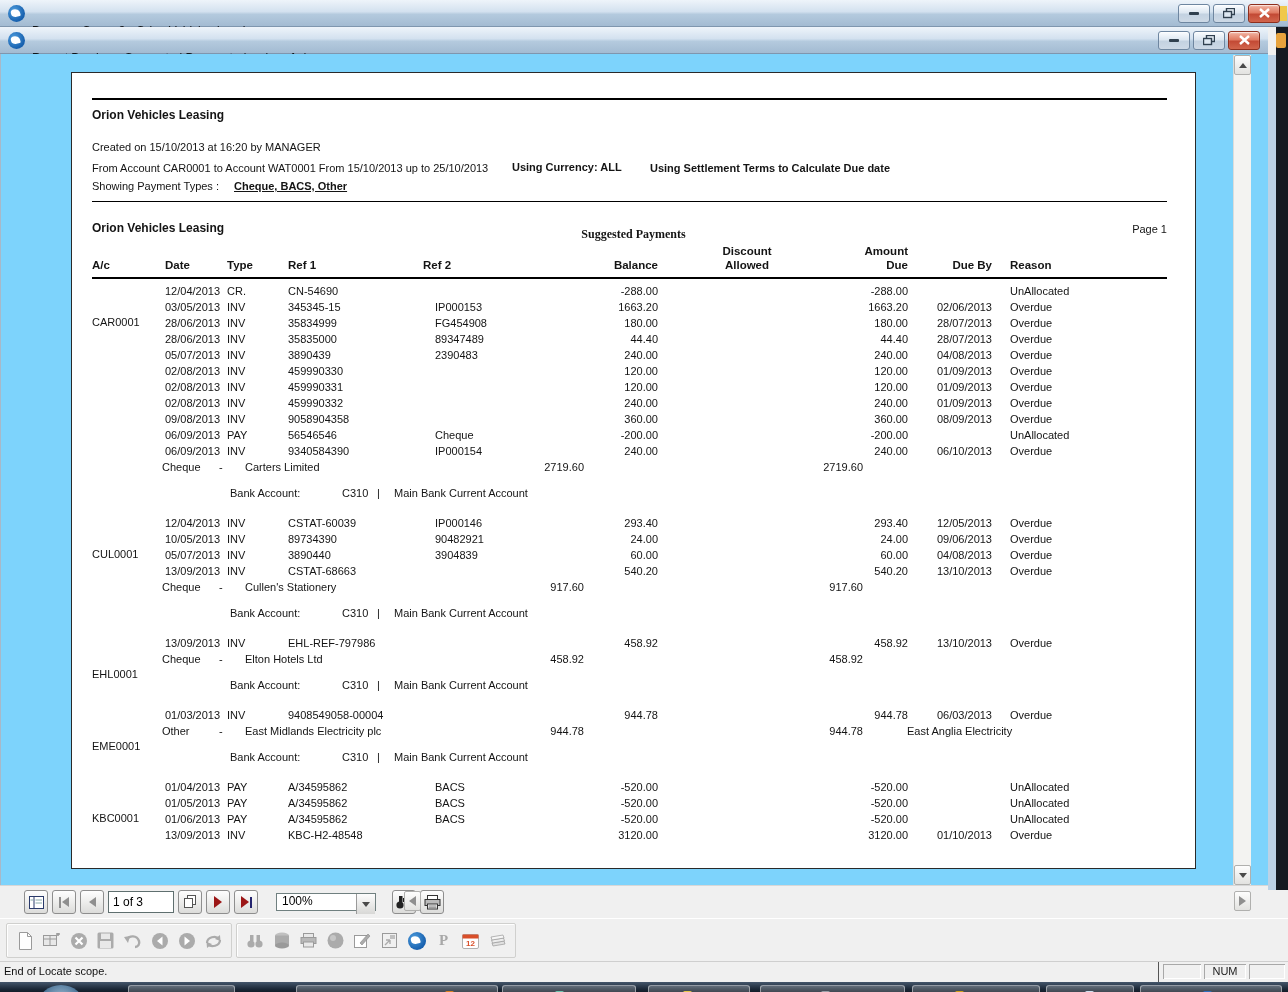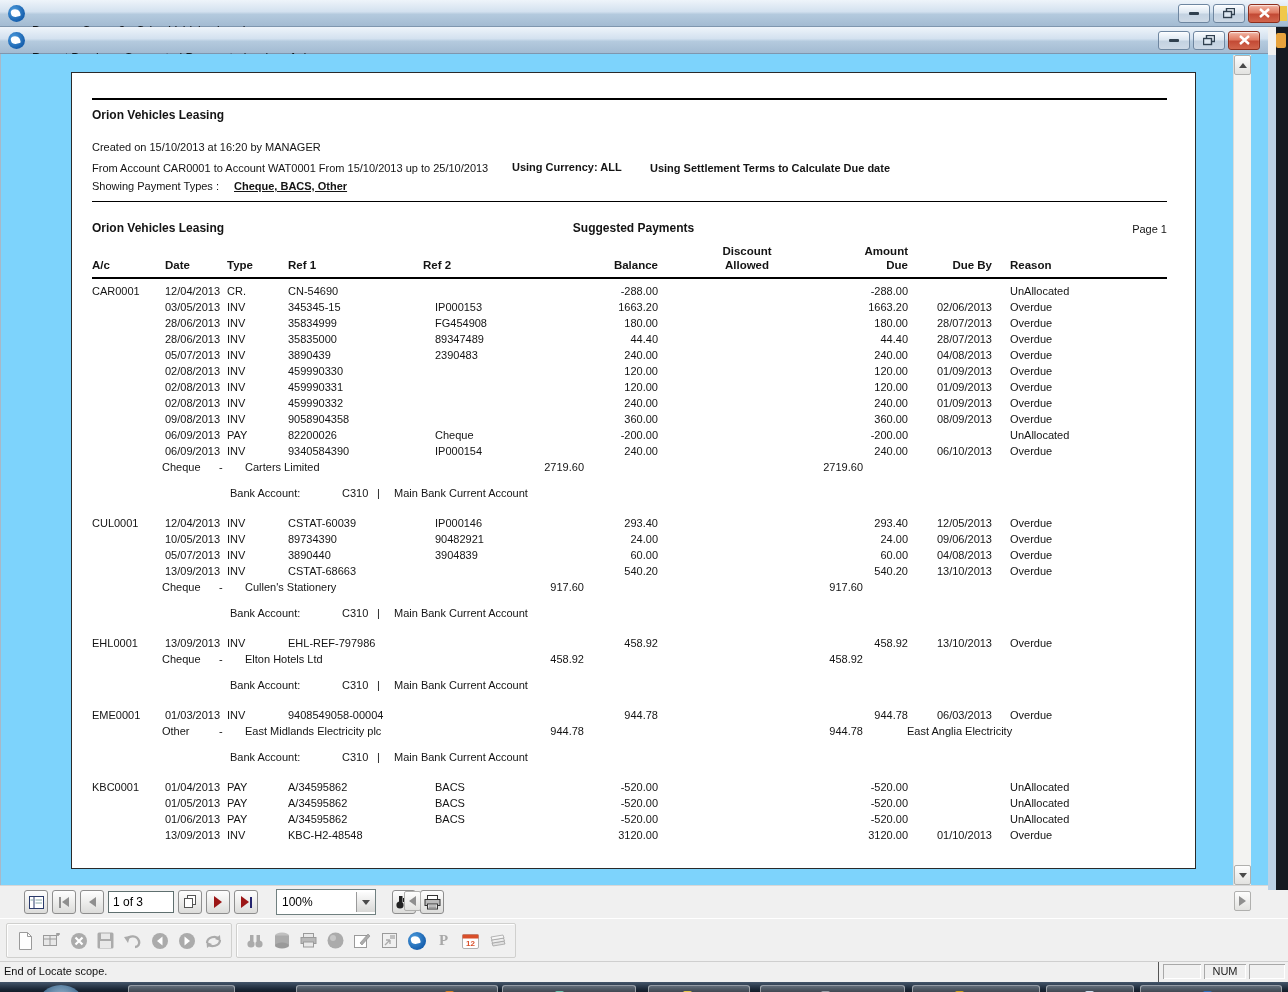--- a/index.html
+++ b/index.html
@@ -37,21 +37,21 @@
   .b{font-weight:bold;}
   .fs11{font-size:11px;} .fs115{font-size:11.5px;} .fs12{font-size:12px;}
   .center-row{position:absolute;left:0;width:100%;text-align:center;}
 
   
   #sections{position:absolute;top:212px;left:0;right:0;}
   .rrow{position:relative;height:16px;font-size:11px;}
   .bankrow{margin-top:10px;}
   .section{margin-bottom:14px;}
   .c{position:absolute;top:0;white-space:nowrap;}
-  .cell-acc{left:20px;} .cell-date{left:93px;} .cell-type{left:155px;}
+  .cell-acc{left:20px;margin-top:31px;} .cell-date{left:93px;} .cell-type{left:155px;}
   .cell-ref1{left:216px;} .cell-ref2{left:363px;}
   .cell-bal{left:470px;width:116px;text-align:right;}
   .cell-amt{left:720px;width:116px;text-align:right;}
   .cell-due{left:850px;width:70px;text-align:right;}
   .cell-reason{left:938px;}
   .cell-method{left:90px;} .cell-dash{left:147px;} .cell-payee{left:173px;}
   .cell-baltot{left:396px;width:116px;text-align:right;}
   .cell-amttot{left:675px;width:116px;text-align:right;}
   .cell-note{left:835px;}
   .cell-banklabel{left:158px;} .cell-bankcode{left:270px;} .cell-banksep{left:305px;} .cell-bankname{left:322px;}
@@ -70,21 +70,21 @@
   .tri.right-g{border-top:5px solid transparent;border-bottom:5px solid transparent;border-left:7px solid #8f8f8f;}
   .tri.right-r{border-top:6px solid transparent;border-bottom:6px solid transparent;border-left:8px solid #9c1616;}
   .vbar{display:inline-block;width:2px;height:11px;background:#8f8f8f;}
   .vbar.navy{background:#24246e;}
 
   
   .preview-toolbar{position:relative;height:32px;background:#f0f0f0;border-top:1px solid #d7d7d7;display:flex;align-items:center;gap:4px;padding-left:24px;}
   .pbtn{height:24px;min-width:24px;border:1px solid #8e8e8e;border-radius:3px;box-sizing:border-box;
     background:linear-gradient(180deg,#fefefe,#dcdcda);display:flex;align-items:center;justify-content:center;gap:1px;cursor:default;}
   .page-field{width:66px;height:22px;border:1px solid #5f6f6f;font-size:12px;padding:1px 4px;font-family:"Liberation Sans",sans-serif;box-sizing:border-box;}
-  .zoom-combo{width:100px;height:26px;border:1px solid #708080;background:#fff;display:flex;align-items:center;box-sizing:border-box;margin-left:14px;}
+  .zoom-combo{width:100px;height:18px;border:1px solid #708080;background:#fff;display:flex;align-items:flex-start;box-sizing:border-box;margin-left:14px;}
   .zoom-combo .val{flex:1;font-size:12px;padding-left:5px;}
   .zoom-combo .dd{width:18px;height:20px;border-left:1px solid #9a9a9a;background:linear-gradient(180deg,#fdfdfd,#d8d8d6);display:flex;align-items:center;justify-content:center;}
   .hscroll-btn{position:absolute;top:5px;width:17px;height:20px;border:1px solid #b0b0ae;border-radius:2px;
     background:linear-gradient(180deg,#fdfdfd,#e2e2e0);display:flex;align-items:center;justify-content:center;box-sizing:border-box;}
 
   
   .app-toolbar{position:relative;height:42px;background:#f0f0f0;border-top:1px solid #ffffff;}
   .tgroup{position:absolute;top:4px;height:33px;border:1px solid #d0d0ce;border-radius:2px;background:#f0f0f0;
     display:flex;align-items:center;gap:4px;padding:0 6px;box-shadow:1px 1px 0 #fff inset;}
   .tg1{left:6px;} .tg2{left:236px;}
@@ -169,21 +169,21 @@
       <span class="abs fs11" style="left:20px;top:68px;">Created on 15/10/2013 at 16:20 by MANAGER</span>
       <span class="abs fs11" style="left:20px;top:89px;">From Account CAR0001  to  Account WAT0001   From 15/10/2013 up to 25/10/2013</span>
       <span class="abs b fs11" style="left:440px;top:88px;">Using Currency: ALL</span>
       <span class="abs b fs11" style="left:578px;top:89px;">Using Settlement Terms to Calculate Due date</span>
       <span class="abs fs11" style="left:20px;top:107px;">Showing Payment Types :</span>
       <span class="abs b fs11" style="left:162px;top:107px;text-decoration:underline;">Cheque, BACS, Other</span>
 
       <div class="rline" style="top:128px;height:1px;"></div>
 
       <span class="abs b fs12" style="left:20px;top:148px;">Orion Vehicles Leasing</span>
-      <div class="center-row b fs12" style="top:148px;">Suggested Payments</div>
+      <div class="center-row b fs12" style="top:154px;font-family:Liberation Serif, serif;">Suggested Payments</div>
       <span class="abs fs11" style="left:1000px;top:150px;width:95px;text-align:right;">Page 1</span>
 
       <span class="abs b fs115" style="left:20px;top:186px;">A/c</span>
       <span class="abs b fs115" style="left:93px;top:186px;">Date</span>
       <span class="abs b fs115" style="left:155px;top:186px;">Type</span>
       <span class="abs b fs115" style="left:216px;top:186px;">Ref 1</span>
       <span class="abs b fs115" style="left:351px;top:186px;">Ref 2</span>
       <span class="abs b fs115" style="left:470px;top:186px;width:116px;text-align:right;">Balance</span>
       <span class="abs b fs115" style="left:605px;top:172px;width:140px;text-align:center;">Discount</span>
       <span class="abs b fs115" style="left:605px;top:186px;width:140px;text-align:center;">Allowed</span>
@@ -292,21 +292,21 @@
               <span class="c cell-ref2"></span>
               <span class="c cell-bal">360.00</span>
               <span class="c cell-amt">360.00</span>
               <span class="c cell-due">08/09/2013</span>
               <span class="c cell-reason">Overdue</span>
             </div>
             <div class="rrow">
               <span class="c cell-acc"></span>
               <span class="c cell-date">06/09/2013</span>
               <span class="c cell-type">PAY</span>
-              <span class="c cell-ref1">82200026</span>
+              <span class="c cell-ref1">56546546</span>
               <span class="c cell-ref2">Cheque</span>
               <span class="c cell-bal">-200.00</span>
               <span class="c cell-amt">-200.00</span>
               <span class="c cell-due"></span>
               <span class="c cell-reason">UnAllocated</span>
             </div>
             <div class="rrow">
               <span class="c cell-acc"></span>
               <span class="c cell-date">06/09/2013</span>
               <span class="c cell-type">INV</span>

